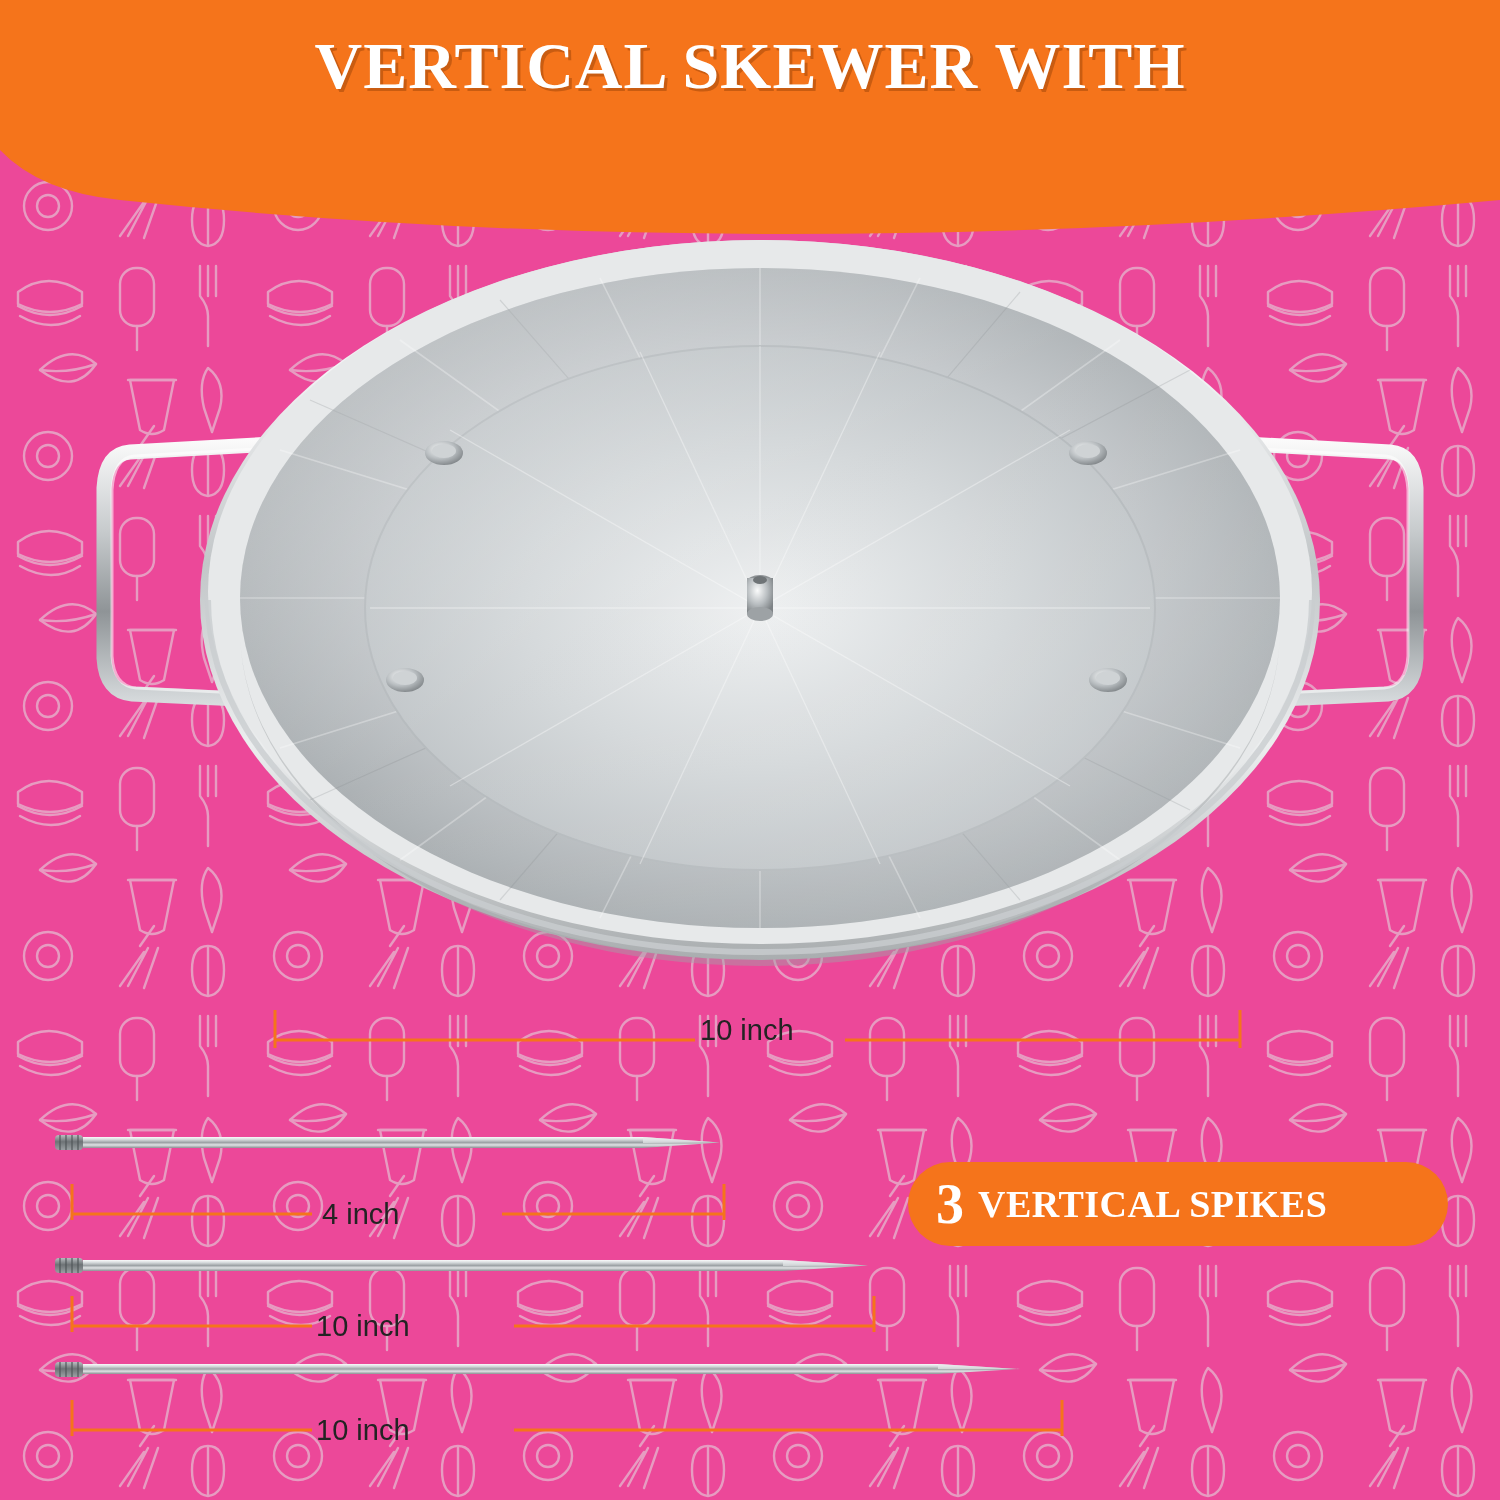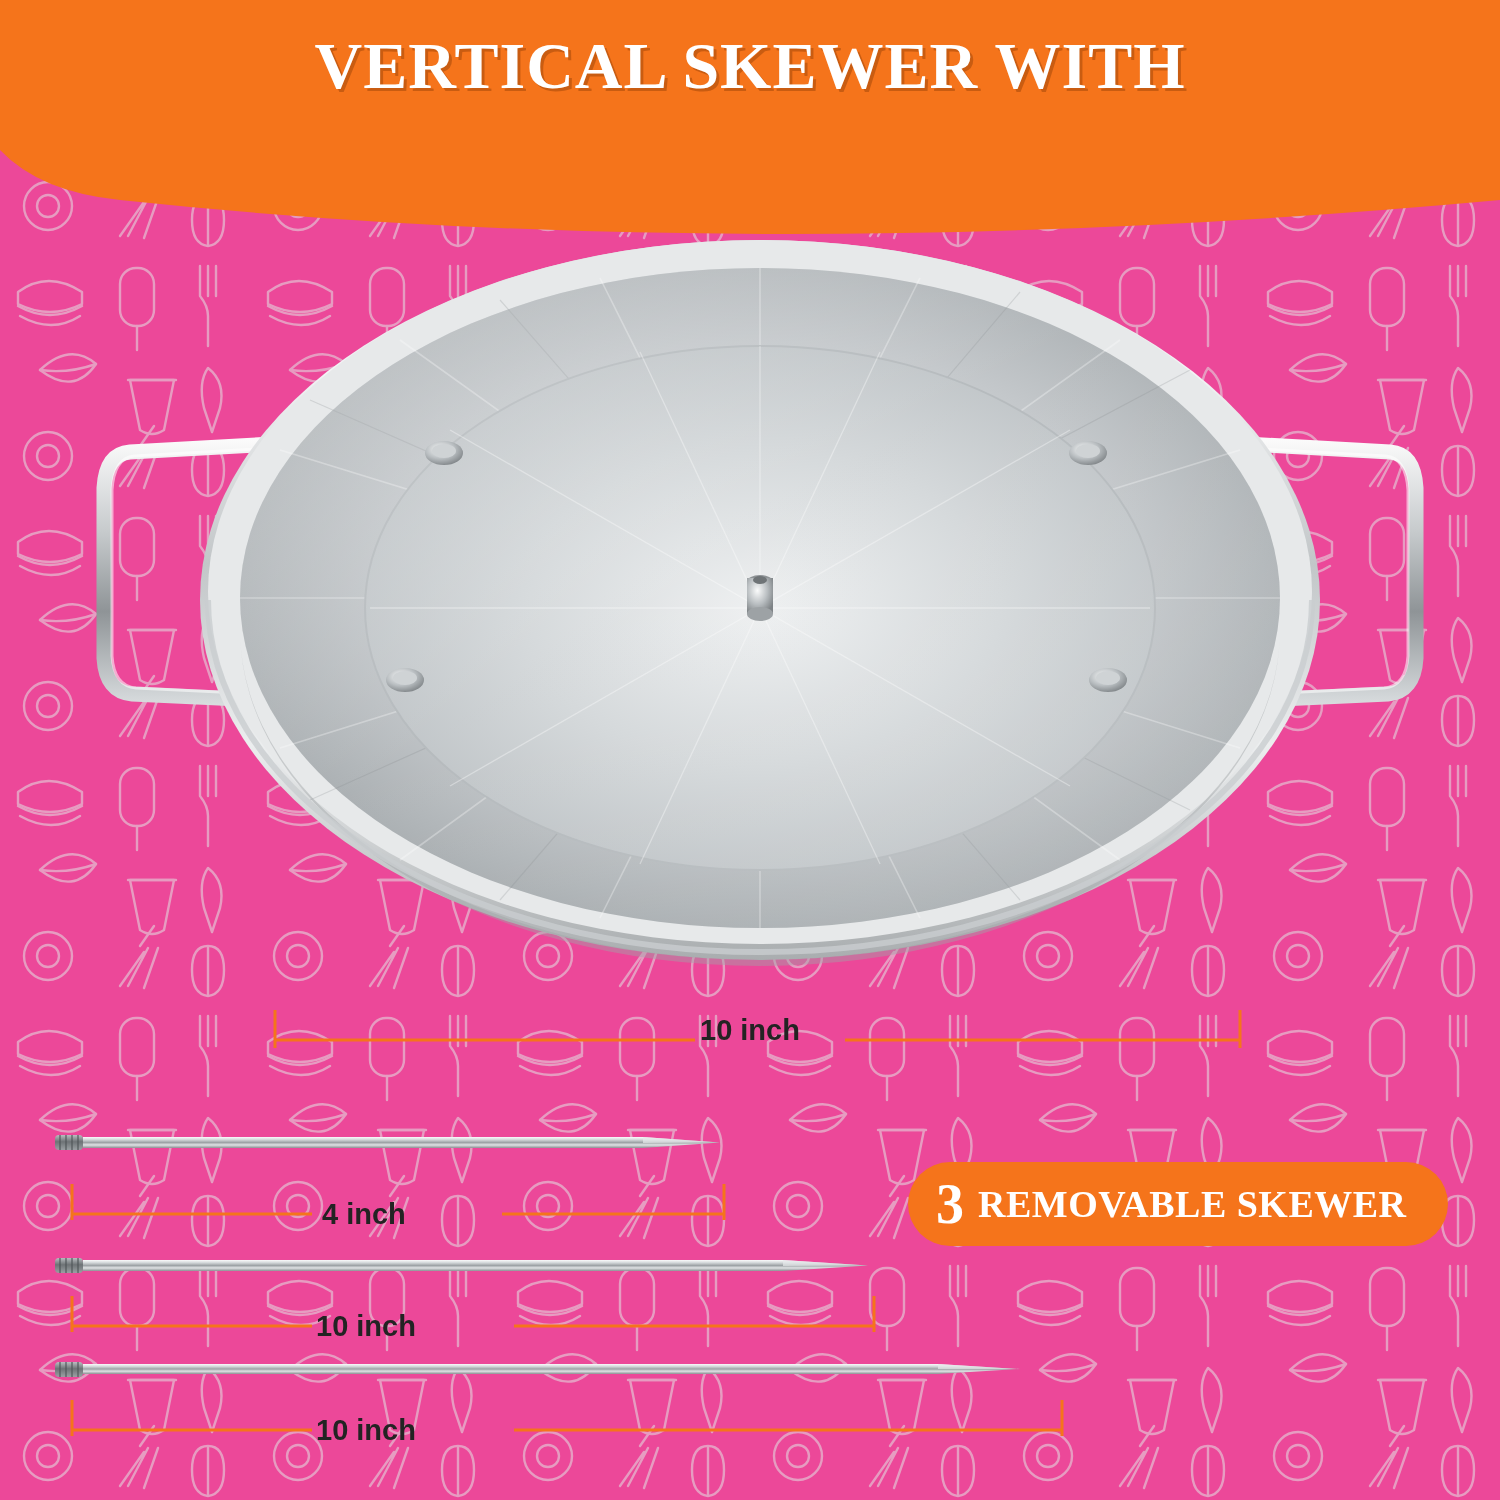--- a/index.html
+++ b/index.html
@@ -63,21 +63,21 @@
   
   .dim {
     position: absolute;
     z-index: 6;
     color: #2b2b2b;
     font-family: "Liberation Serif", serif;
   }
   .dim-label {
     position: absolute;
     font-size: 29px;
-    font-weight: bold;
+    font-weight: normal;
     color: #232323;
     background: transparent;
     white-space: nowrap;
     font-family: "Liberation Sans", sans-serif;
   }
 
   
   .spike-area {
     position: absolute;
     left: 0;
@@ -399,16 +399,16 @@
       <path d="M10 4 L10 40"></path>
       <path d="M1000 4 L1000 40"></path>
       <path d="M10 34 L250 34"></path>
       <path d="M452 34 L1000 34"></path>
     </g>
   </svg>
   <div class="dim-label" style="left:316px; top:1414px;">10 inch</div>
 
   <div class="badge">
     <span class="badge-num">3</span>
-    <span class="badge-text">REMOVABLE SKEWER</span>
+    <span class="badge-text">VERTICAL SPIKES</span>
   </div>
 
 </div>
 
 </body></html>

